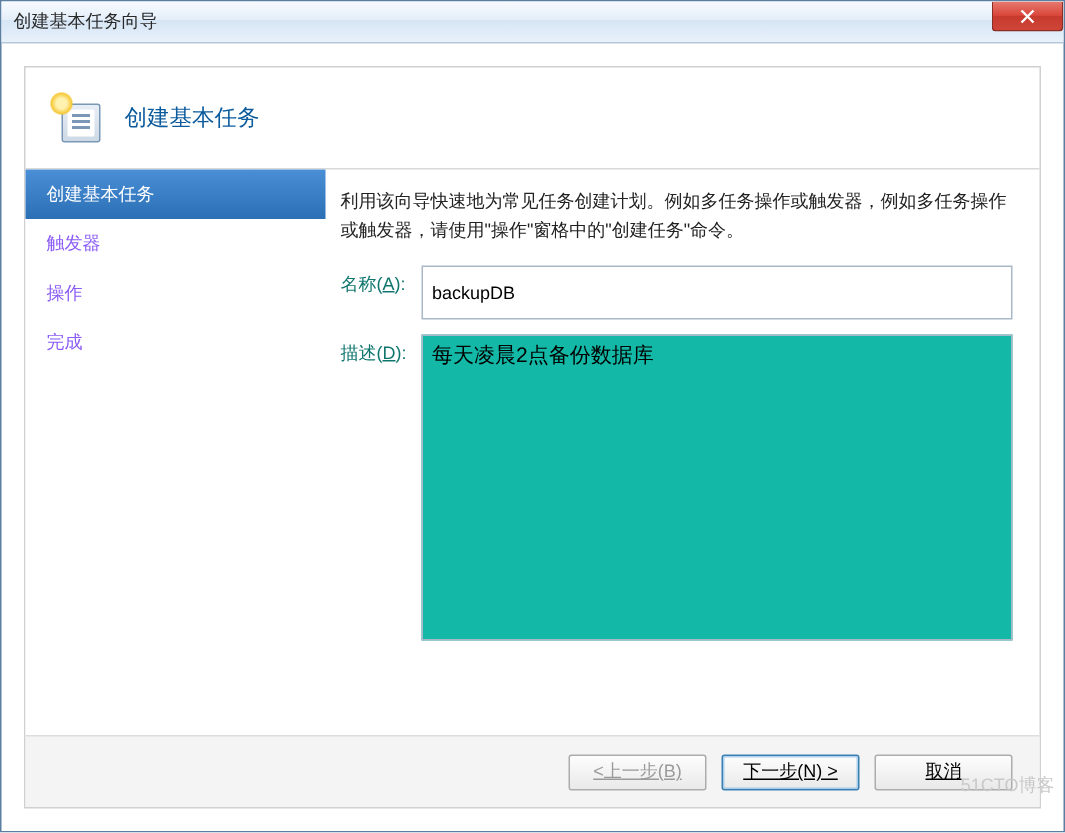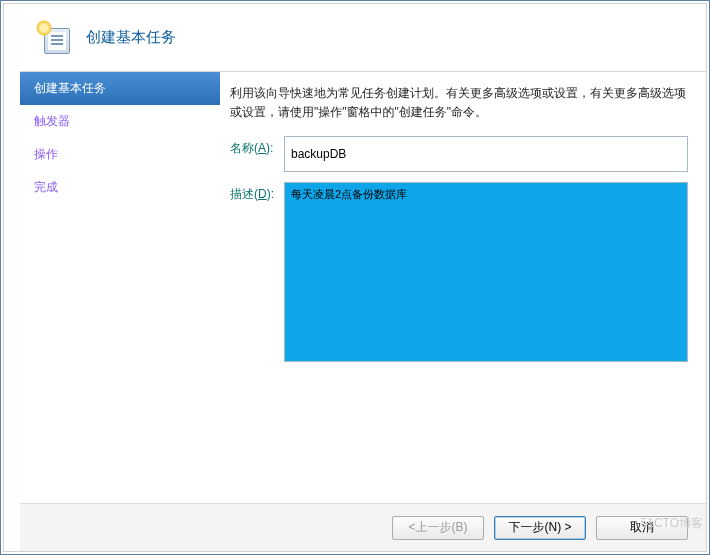--- a/index.html
+++ b/index.html
@@ -2,51 +2,59 @@
 <html><head>
 <meta charset="utf-8">
 <style>
 * { box-sizing: border-box; margin: 0; padding: 0; }
 body { font-family: "Microsoft YaHei", "Segoe UI", Tahoma, sans-serif; font-size: 12px; background: #fff; }
 .window { width: 710px; height: 555px; border: 1px solid #5a7fa0; background: #fff; display: flex; flex-direction: column; position: relative; }
 .titlebar { height: 28px; background: linear-gradient(to bottom, #f7fbff 0%, #e4eef9 45%, #d6e5f5 46%, #e8f1fb 100%); display: flex; align-items: center; padding: 0 0 0 8px; border-bottom: 1px solid #b8c7d8; position: relative; }
 .titlebar-text { color: #2a2a2a; font-size: 12px; }
 .close-btn { position: absolute; right: 0; top: 0; width: 48px; height: 20px; background: linear-gradient(to bottom, #e67a6f 0%, #d9463a 49%, #c63a2e 50%, #cf4538 100%); border: 1px solid #8a2f26; border-top: none; border-radius: 0 0 3px 3px; display: flex; align-items: center; justify-content: center; color: #fff; font-size: 12px; cursor: pointer; }
 .close-btn svg { width: 10px; height: 10px; }
-.inner { flex: 1; margin: 2px; border: 1px solid #d0d0d0; display: flex; flex-direction: column; background: #fff; padding-left: 16px; }
+.inner { flex: 1; margin: 15px; border: 1px solid #d0d0d0; display: flex; flex-direction: column; background: #fff; }
 .header { height: 68px; border-bottom: 1px solid #d8d8d8; display: flex; align-items: center; padding-left: 18px; gap: 16px; }
 .header-icon { width: 32px; height: 32px; position: relative; }
 .header-icon .cal { width: 26px; height: 26px; border: 1px solid #7a98b5; background: linear-gradient(to bottom, #e8eef5, #cdd9e6); position: absolute; right: 0; bottom: 0; border-radius: 2px; }
 .header-icon .cal::before { content: ""; position: absolute; top: 3px; left: 3px; right: 3px; bottom: 3px; background: #fff; border-radius: 1px; }
 .header-icon .cal::after { content: ""; position: absolute; top: 6px; left: 6px; right: 6px; height: 2px; background: #7a98b5; box-shadow: 0 4px 0 #7a98b5, 0 8px 0 #7a98b5; }
 .header-icon .sun { width: 16px; height: 16px; position: absolute; left: -2px; top: -2px; background: radial-gradient(circle, #fff2b0 30%, #f5c93a 60%, transparent 70%); border-radius: 50%; }
 .header-title { font-size: 15px; color: #0a5a9c; }
 .body { flex: 1; display: flex; }
 .sidebar { width: 200px; background: #fff; padding-top: 0; }
 .sidebar-item { padding: 8px 14px; font-size: 12px; cursor: pointer; }
 .sidebar-item.active { background: linear-gradient(to bottom, #4a8fd6, #2b6fb5); color: #fff; }
 .sidebar-item.link { color: #8b5cf6; }
 .main { flex: 1; padding: 12px 18px 12px 10px; display: flex; flex-direction: column; }
 .hint { font-size: 12px; color: #222; line-height: 1.6; margin-bottom: 14px; }
 .form-row { display: flex; align-items: flex-start; margin-bottom: 10px; }
 .form-label { width: 54px; font-size: 12px; color: #0f766e; padding-top: 4px; }
 .form-label u { text-decoration: underline; }
 .text-input { flex: 1; height: 36px; border: 1px solid #a8b8c8; padding: 2px 6px; font-size: 12px; font-family: inherit; background: #fff; }
-.textarea { flex: 1; height: 180px; border: 1px solid #a8b8c8; padding: 4px 6px; font-size: 11px; font-family: inherit; resize: none; background: #0ea5e9; }
+.textarea { flex: 1; height: 204px; border: 1px solid #a8b8c8; padding: 4px 6px; font-size: 14px; font-family: inherit; resize: none; background: #14b8a6; }
 .footer { height: 48px; border-top: 1px solid #ddd; display: flex; align-items: center; justify-content: flex-end; padding-right: 18px; gap: 10px; background: #f4f4f4; }
-.btn { min-width: 92px; height: 24px; border: 1px solid #acacac; background: linear-gradient(to bottom, #fdfdfd, #e9e9e9); font-size: 12px; font-family: inherit; border-radius: 2px; cursor: pointer; padding: 0 10px; }
+.btn { min-width: 92px; height: 24px; border: 1px solid #acacac; background: linear-gradient(to bottom, #fdfdfd, #e9e9e9); font-size: 12px; font-family: inherit; border-radius: 2px; cursor: pointer; padding: 0 10px; text-decoration: underline; }
 .btn:disabled { color: #9a9a9a; cursor: default; }
 .btn.default { border: 1px solid #3c7fb1; box-shadow: inset 0 0 0 1px rgba(120,180,230,0.6); }
 .watermark { position: absolute; right: 6px; bottom: 22px; color: #c9c9c9; font-size: 12px; pointer-events: none; }
 </style>
 </head>
 <body>
 
 <div class="window">
 
+  <div class="titlebar">
+    <span class="titlebar-text">创建基本任务向导</span>
+    <div class="close-btn">
+      <svg viewBox="0 0 10 10">
+          <path d="M1 1 L9 9 M9 1 L1 9" stroke="#fff" stroke-width="1.6"></path>
+        </svg>
+    </div>
+  </div>
 
   <div class="inner">
 
     <div class="header">
       <div class="header-icon">
         <div class="cal"></div>
         <div class="sun"></div>
       </div>
       <div class="header-title">创建基本任务</div>
     </div>
@@ -54,21 +62,21 @@
     <div class="body">
 
       <div class="sidebar">
         <div class="sidebar-item active"><span>创建基本任务</span></div>
         <div class="sidebar-item link"><span>触发器</span></div>
         <div class="sidebar-item link"><span>操作</span></div>
         <div class="sidebar-item link"><span>完成</span></div>
       </div>
 
       <div class="main">
-        <div class="hint">利用该向导快速地为常见任务创建计划。有关更多高级选项或设置，有关更多高级选项或设置，请使用"操作"窗格中的"创建任务"命令。</div>
+        <div class="hint">利用该向导快速地为常见任务创建计划。例如多任务操作或触发器，例如多任务操作或触发器，请使用"操作"窗格中的"创建任务"命令。</div>
 
         <div class="form-row">
           <div class="form-label"><span>名称(</span><u>A</u><span>):</span></div>
           <input class="text-input" type="text" value="backupDB" style="">
         </div>
 
         <div class="form-row">
           <div class="form-label"><span>描述(</span><u>D</u><span>):</span></div>
           <textarea class="textarea" style="">每天凌晨2点备份数据库</textarea>
         </div>

